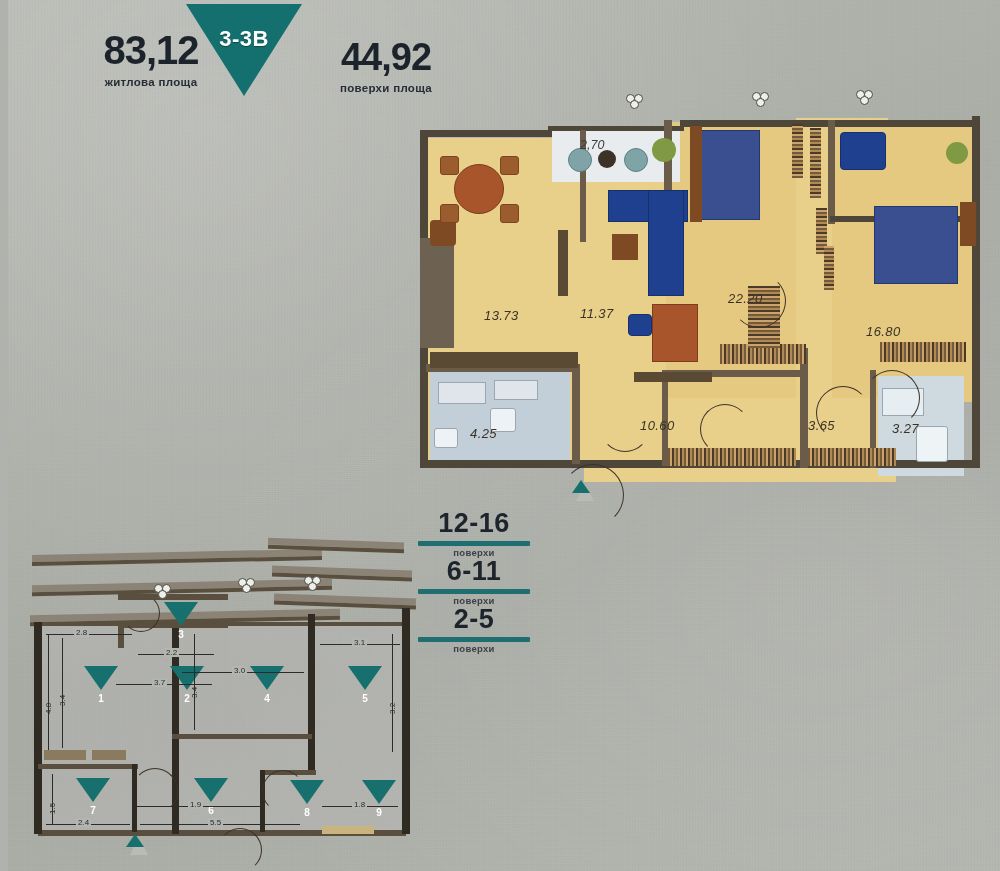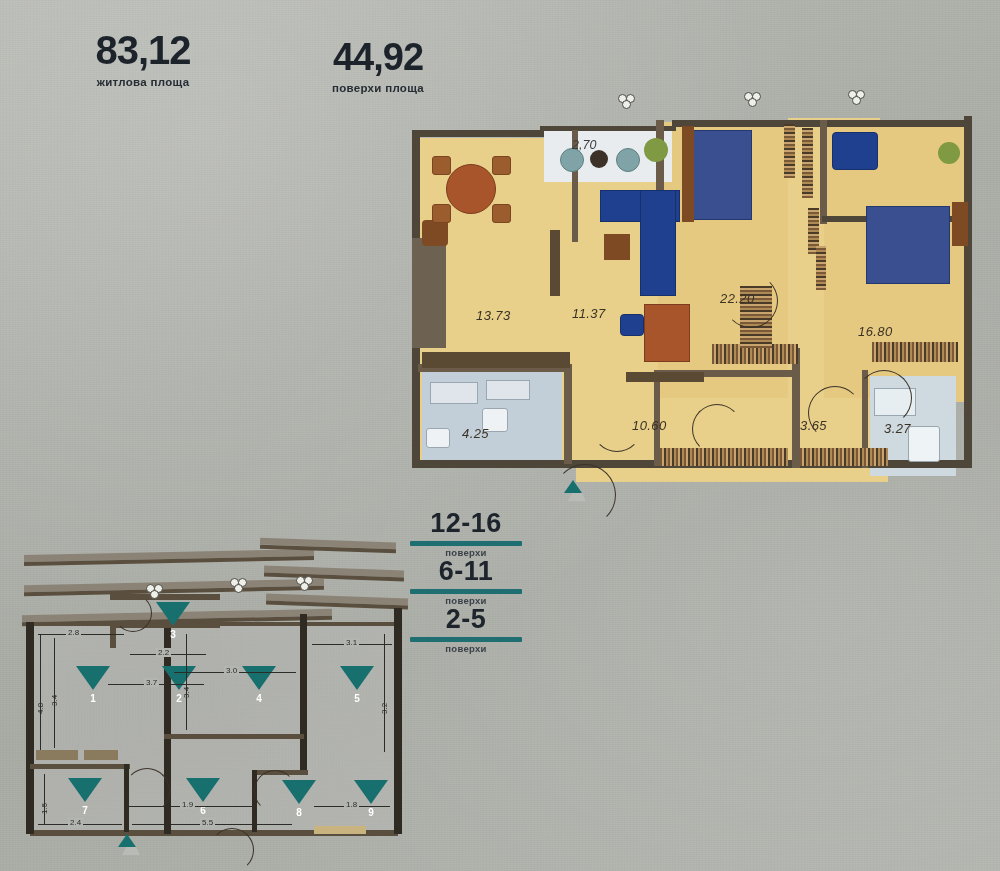--- a/index.html
+++ b/index.html
@@ -8,20 +8,21 @@
     background:#b0b2ad;
     font-family:"Liberation Sans", sans-serif;
     position:relative;
   }
   #page{
     position:absolute;inset:0;
     background:
       radial-gradient(ellipse at 20% 15%, rgba(255,255,255,.16), rgba(255,255,255,0) 55%),
       radial-gradient(ellipse at 82% 70%, rgba(255,255,255,.10), rgba(255,255,255,0) 55%),
       linear-gradient(162deg,#b6b8b2 0%,#acaea8 38%,#a9aba5 63%,#b2b4ae 100%);
+    margin-left: 8px;
   }
   .grain{
     position:absolute;inset:0;pointer-events:none;opacity:.5;
     background-image:
       repeating-linear-gradient(0deg, rgba(0,0,0,.022) 0 1px, rgba(255,255,255,.018) 1px 2px),
       repeating-linear-gradient(90deg, rgba(0,0,0,.018) 0 1px, rgba(255,255,255,.014) 1px 3px);
   }
 
   
   #header{position:absolute;left:0;top:0;width:1000px;height:110px;}
@@ -160,20 +161,24 @@
 
 <div id="page">
   <div class="grain"></div>
 
   <div id="header">
     <div class="tot-area">
       <div class="area-num">83,12</div>
       <div class="area-cap">житлова площа</div>
     </div>
 
+    <div id="badge">
+      <div class="tri"></div>
+      <div class="tri-label">3-3В</div>
+    </div>
 
     <div class="liv-area">
       <div class="area-num">44,92</div>
       <div class="area-cap">поверхи площа</div>
     </div>
   </div>
 
   <div id="plan">
 
     <div class="floor" style="left:14px;  top:30px;  width:158px; height:322px;"></div>

